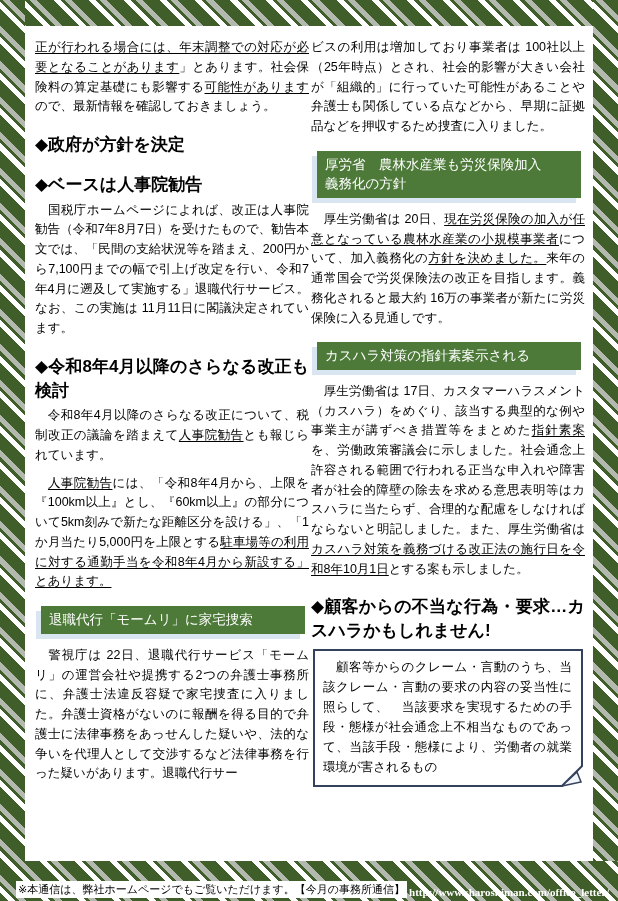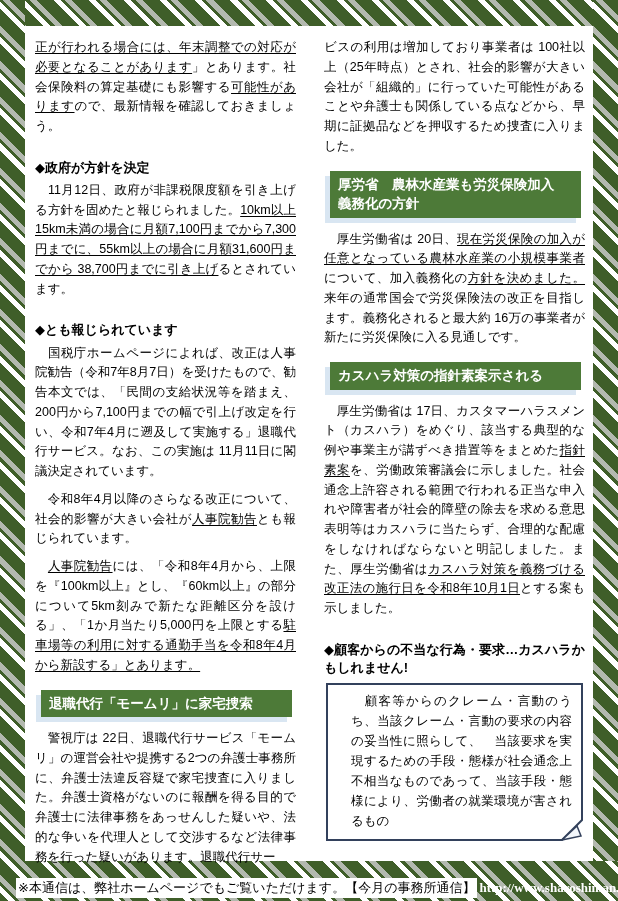--- a/index.html
+++ b/index.html
@@ -7,63 +7,63 @@
         font-family:"Liberation Sans","DejaVu Sans",sans-serif;color:#000;}
   
   .frame{position:absolute;background:
       repeating-linear-gradient(45deg,#3f5e29 0 6px,#ffffff 6px 11px,#3f5e29 11px 14px,#b3b9af 14px 19px,#3f5e29 19px 25px);}
   .frame.top{left:0;top:0;right:0;height:26px;}
   .frame.bottom{left:0;bottom:0;right:0;height:40px;}
   .frame.left{left:0;top:0;bottom:0;width:25px;}
   .frame.right{right:0;top:0;bottom:0;width:25px;}
 
   .content{position:absolute;left:25px;right:25px;top:26px;bottom:40px;background:#fff;
-           padding:12px 8px 0 10px;display:flex;gap:28px;box-sizing:border-box;}
+           padding:12px 8px 0 10px;display:flex;gap:2px;box-sizing:border-box;}
   .col{flex:1 1 0;min-width:0;font-size:12.5px;line-height:1.58;text-align:justify;}
 
   p.body{margin:0 0 8px 0;}
   .u{text-decoration:underline;text-underline-offset:2px;}
 
-  h3.diamond{font-size:13px;font-weight:bold;margin:22px 0 4px 0;line-height:1.4;}
+  h3.diamond{font-size:17px;font-weight:bold;margin:16px 0 4px 0;line-height:1.4;}
 
-  .green-box{background:#4d7a38;color:#ffffff;font-weight:bold;font-size:13.5px;line-height:1.45;
+  .green-box{background:#4d7a38;color:#ffffff;font-weight:normal;font-size:13.5px;line-height:1.45;
              padding:4px 8px;margin:14px 4px 12px 6px;box-shadow:-5px 5px 0 #d9e6f2;
              white-space:pre-line;}
 
-  .note-box{position:relative;border:2px solid #33415c;padding:6px 9px 8px 23px;margin:6px 2px 0 2px;
+  .note-box{position:relative;border:2px solid #33415c;padding:6px 9px 8px 8px;margin:6px 2px 0 2px;
             font-size:12.5px;line-height:1.6;}
   .note-fold{position:absolute;right:-2px;bottom:-2px;width:22px;height:22px;line-height:0;}
 
-  .footer{position:absolute;left:16px;bottom:3px;right:10px;z-index:5;font-size:13px;
-          white-space:nowrap;display:flex;align-items:center;}
+  .footer{position:absolute;left:16px;bottom:3px;right:10px;z-index:5;font-size:11px;
+          white-space:nowrap;display:flex;align-items:flex-end;}
   .footer .note{background:#ffffff;color:#000;padding:1px 2px;}
   .footer .url{color:#ffffff;font-weight:bold;padding-left:2px;font-family:Liberation Serif, serif;}
 </style>
 </head>
 <body>
 
 <div class="page">
 
   <div class="frame top"></div>
   <div class="frame left"></div>
   <div class="frame right"></div>
   <div class="frame bottom"></div>
 
   <div class="content">
 
     <div class="col">
       <p class="body"><span class="u">正が行われる場合には、年末調整での対応が必要となることがあります</span><span>」とあります。社会保険料の算定基礎にも影響する</span><span class="u">可能性があります</span><span>ので、最新情報を確認しておきましょう。</span></p>
 
       <h3 class="diamond">◆政府が方針を決定</h3>
-      <p class="body"><span>　11月12日、政府が非課税限度額を引き上げる方針を固めたと報じられました。</span><span class="u">10km以上15km未満の場合に月額7,100円までから7,300円までに、55km以上の場合に月額31,600円までから 38,700円までに引き上げ</span><span>るとされています。</span></p>
 
-      <h3 class="diamond">◆とも報じられています</h3>
+      <h3 class="diamond">◆ベースは人事院勧告</h3>
       <p class="body"><span>　国税庁ホームページによれば、改正は人事院勧告（令和7年8月7日）を受けたもので、勧告本文では、「民間の支給状況等を踏まえ、200円から7,100円までの幅で引上げ改定を行い、令和7年4月に遡及して実施する」退職代行サービス。なお、この実施は 11月11日に閣議決定されています。</span></p>
 
-      <p class="body"><span>　令和8年4月以降のさらなる改正について、社会的影響が大きい会社が</span><span class="u">人事院勧告</span><span>とも報じられています。</span></p>
+      <h3 class="diamond">◆令和8年4月以降のさらなる改正も検討</h3>
+      <p class="body"><span>　令和8年4月以降のさらなる改正について、税制改正の議論を踏まえて</span><span class="u">人事院勧告</span><span>とも報じられています。</span></p>
       <p class="body"><span>　</span><span class="u">人事院勧告</span><span>には、「令和8年4月から、上限を『100km以上』とし、『60km以上』の部分について5km刻みで新たな距離区分を設ける」、「1か月当たり5,000円を上限とする</span><span class="u">駐車場等の利用に対する通勤手当を令和8年4月から新設する」とあります。</span></p>
 
       <div class="green-box">退職代行「モームリ」に家宅捜索</div>
       <p class="body"><span>　警視庁は 22日、退職代行サービス「モームリ」の運営会社や提携する2つの弁護士事務所に、弁護士法違反容疑で家宅捜査に入りました。弁護士資格がないのに報酬を得る目的で弁護士に法律事務をあっせんした疑いや、法的な争いを代理人として交渉するなど法律事務を行った疑いがあります。退職代行サー</span></p>
     </div>
 
     <div class="col">
       <p class="body"><span>ビスの利用は増加しており事業者は 100社以上（25年時点）とされ、社会的影響が大きい会社が「組織的」に行っていた可能性があることや弁護士も関係している点などから、早期に証拠品などを押収するため捜査に入りました。</span></p>
 
       <div class="green-box">厚労省　農林水産業も労災保険加入

